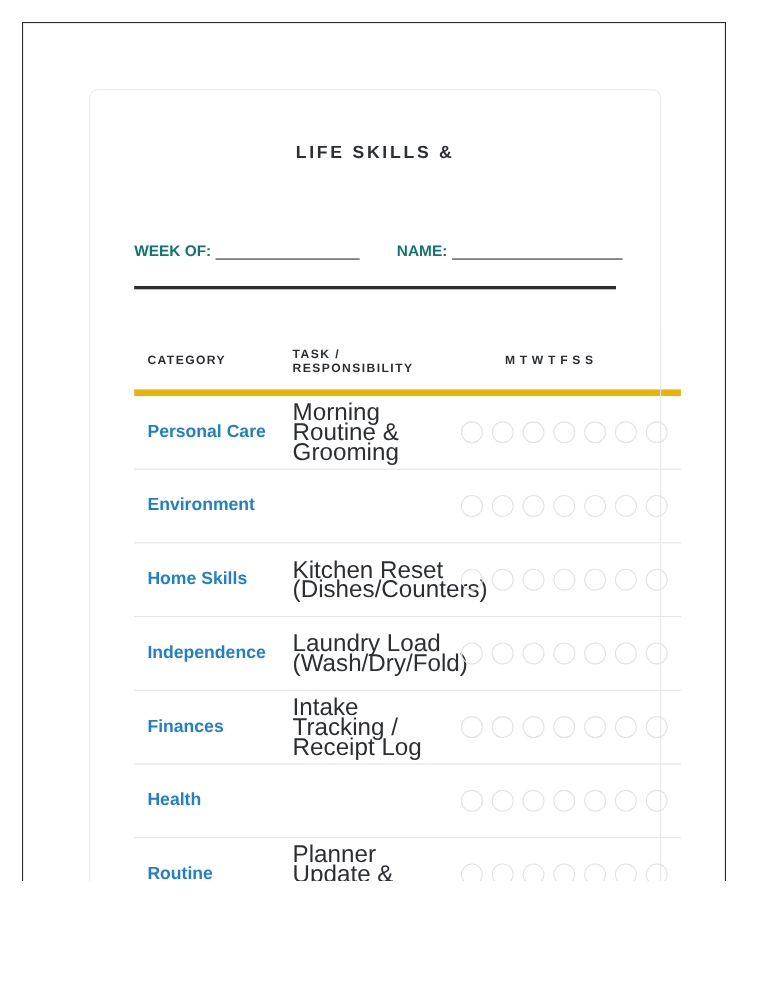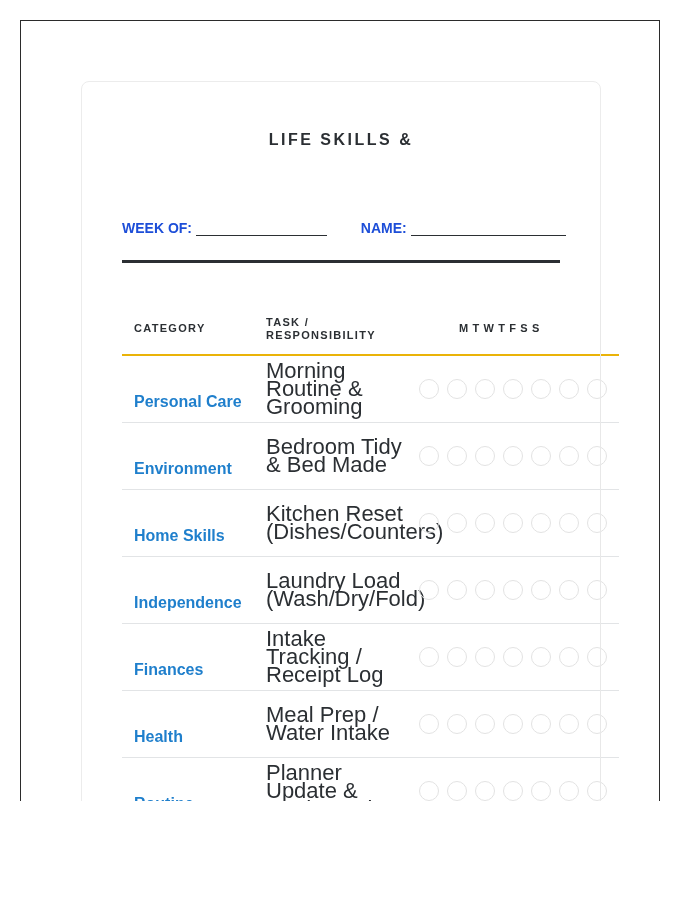--- a/index.html
+++ b/index.html
@@ -6,37 +6,37 @@
   body { width: 700px; height: 900px; position: relative; overflow: hidden;
          font-family: "Liberation Sans", sans-serif; color: #2b2f33; }
   .viewport { position: absolute; left: 0; top: 0; width: 700px; height: 801px; overflow: hidden; }
   .frame { position: absolute; left: 20px; top: 20px; width: 640px; height: 900px;
            border: 1px solid #2b2b2b; box-sizing: border-box; background: #fff; }
   .card { position: absolute; left: 81px; top: 81px; width: 520px; height: 900px;
           border: 1px solid #ececec; border-radius: 8px; box-sizing: border-box; background: #fff; }
   .title { position: absolute; left: 81px; width: 520px; top: 121px; text-align: center;
            font-weight: bold; font-size: 16px; letter-spacing: 2.5px; line-height: 38px; color: #2b2f33; }
   .meta { position: absolute; left: 122px; top: 220px; width: 440px; font-size: 14px; font-weight: bold;
-          color: #1d4ed8; white-space: nowrap; }
+          color: #0f766e; white-space: nowrap; }
   .meta .label { display: inline-block; }
   .meta .line { display: inline-block; border-bottom: 1px solid #2b2f33; height: 14px; vertical-align: -3px; margin-left: 4px; }
   .meta .week-line { width: 131px; }
   .meta .name-line { width: 155px; }
   .meta .gap { display: inline-block; width: 26px; }
   .rule { position: absolute; left: 122px; top: 260px; width: 438px; height: 3px; background: #2b2f33; }
   .table { position: absolute; left: 122px; top: 305px; width: 497px; }
-  .thead { position: relative; height: 49px; border-bottom: 2px solid #eab308; }
+  .thead { position: relative; height: 49px; border-bottom: 6px solid #eab308; }
   .th { position: absolute; font-size: 11px; font-weight: bold; letter-spacing: 1.3px; color: #2b2f33; line-height: 13px; }
   .th.cat { left: 12px; top: 17px; }
   .th.task { left: 144px; top: 11px; width: 130px; }
   .th.days { left: 297px; top: 17px; letter-spacing: 0; padding-left: 40px; }
   .th.days span { display: inline-block; margin-right: 4.3px; }
   .row { position: relative; height: 66px; border-bottom: 1px solid #e2e4e6; }
   .cat-cell { position: absolute; left: 12px; top: 0; height: 66px; display: flex; align-items: center;
-              width: 120px; font-size: 16px; font-weight: bold; color: #1f7fcc; line-height: 18px; margin-top: 13px; }
+              width: 120px; font-size: 16px; font-weight: bold; color: #1f7fcc; line-height: 18px; }
   .task-cell { position: absolute; left: 144px; top: 0; height: 66px; display: flex; align-items: center;
                width: 140px; font-size: 22px; color: #2b2f33; line-height: 18px; }
   .checks { position: absolute; left: 297px; top: 23px; height: 20px; white-space: nowrap; }
   .check { display: inline-block; width: 18px; height: 18px; border: 1px solid #e3e3e3; border-radius: 50%;
            margin-right: 8px; box-sizing: content-box; vertical-align: top; }
   .card-edge { position: absolute; left: 600px; top: 300px; width: 1px; height: 520px; background: #e8e8e8; }
 </style>
 </head>
 <body>
 
@@ -71,21 +71,20 @@
     <div class="row">
       <div class="cat-cell">Personal Care</div>
       <div class="task-cell">Morning Routine &amp; Grooming</div>
       <div class="checks">
         <span class="check"></span><span class="check"></span><span class="check"></span><span class="check"></span><span class="check"></span><span class="check"></span><span class="check"></span>
       </div>
     </div>
 
     <div class="row">
       <div class="cat-cell">Environment</div>
-      <div class="task-cell">Bedroom Tidy &amp; Bed Made</div>
       <div class="checks">
         <span class="check"></span><span class="check"></span><span class="check"></span><span class="check"></span><span class="check"></span><span class="check"></span><span class="check"></span>
       </div>
     </div>
 
     <div class="row">
       <div class="cat-cell">Home Skills</div>
       <div class="task-cell">Kitchen Reset (Dishes/Counters)</div>
       <div class="checks">
         <span class="check"></span><span class="check"></span><span class="check"></span><span class="check"></span><span class="check"></span><span class="check"></span><span class="check"></span>
@@ -103,21 +102,20 @@
     <div class="row">
       <div class="cat-cell">Finances</div>
       <div class="task-cell">Intake Tracking / Receipt Log</div>
       <div class="checks">
         <span class="check"></span><span class="check"></span><span class="check"></span><span class="check"></span><span class="check"></span><span class="check"></span><span class="check"></span>
       </div>
     </div>
 
     <div class="row">
       <div class="cat-cell">Health</div>
-      <div class="task-cell">Meal Prep / Water Intake</div>
       <div class="checks">
         <span class="check"></span><span class="check"></span><span class="check"></span><span class="check"></span><span class="check"></span><span class="check"></span><span class="check"></span>
       </div>
     </div>
 
     <div class="row">
       <div class="cat-cell">Routine</div>
       <div class="task-cell">Planner Update &amp; Study Review</div>
       <div class="checks">
         <span class="check"></span><span class="check"></span><span class="check"></span><span class="check"></span><span class="check"></span><span class="check"></span><span class="check"></span>

